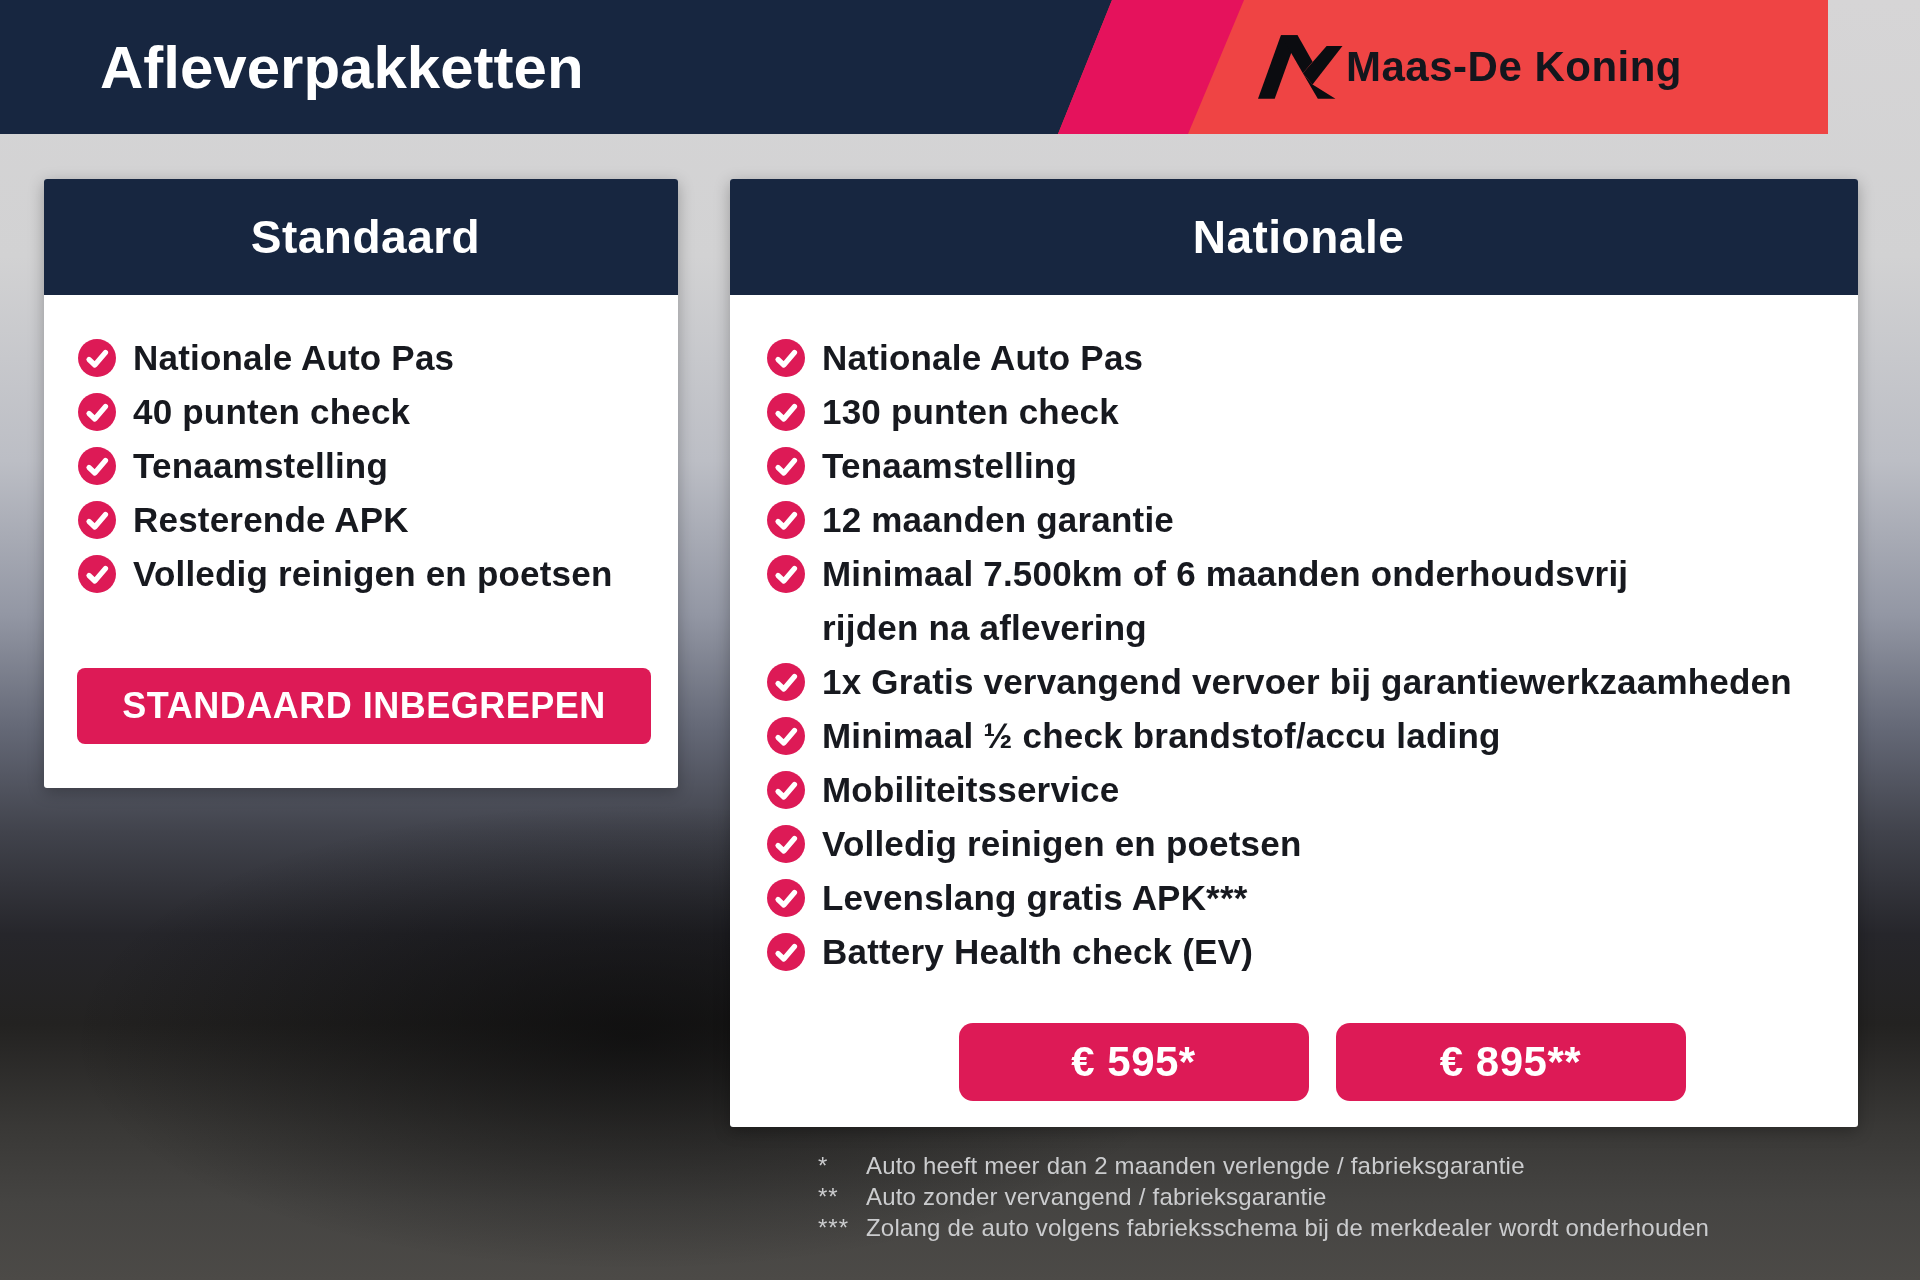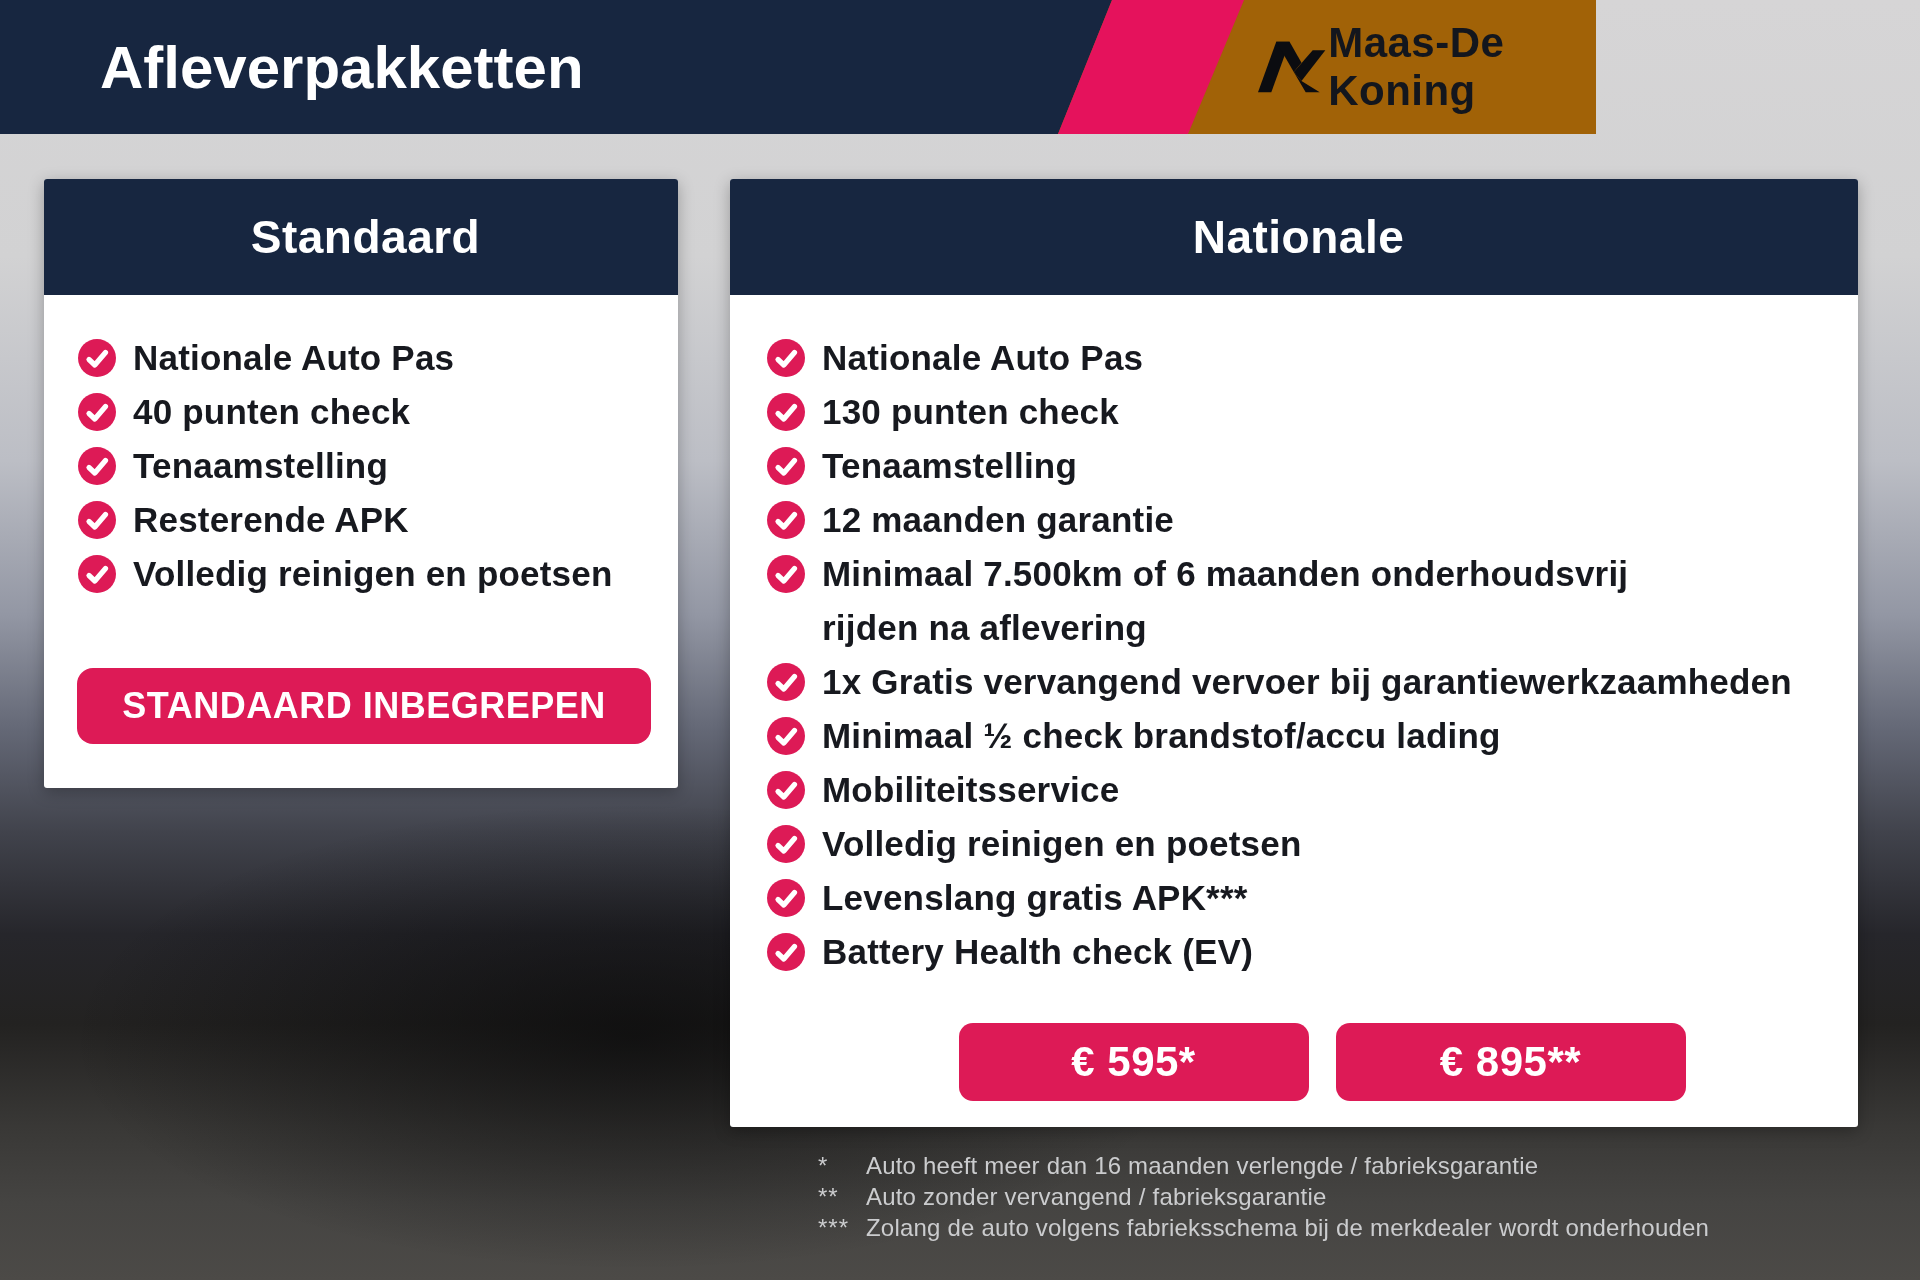--- a/index.html
+++ b/index.html
@@ -13,21 +13,21 @@
     position:absolute;inset:0;
     background:
       radial-gradient(42% 26% at 33% 81%, rgba(5,5,6,.62), rgba(5,5,6,0) 70%),
       linear-gradient(180deg,
         #d6d5d6 0%, #d2d2d3 20%, #bcbec5 36%, #9397a4 48%,
         #646876 57%, #41434c 65%, #26262b 73%, #232221 80%,
         #393836 88%, #454442 94%, #4c4a47 100%);
   }
 
   
-  .topbar{position:absolute;left:0;top:0;width:1596px;height:134px;background:#a16207;}
+  .topbar{position:absolute;left:0;top:0;width:1828px;height:134px;background:#ef4444;}
   .diag-navy{position:absolute;inset:0;background:#172640;
     clip-path:polygon(0 0,1112px 0,1058px 100%,0 100%);}
   .diag-pink{position:absolute;inset:0;background:#e5125c;
     clip-path:polygon(1112px 0,1244px 0,1188px 100%,1058px 100%);}
   .page-title{position:absolute;left:100px;top:0;height:134px;display:flex;align-items:center;
     color:#ffffff;font-size:60px;font-weight:700;letter-spacing:0;}
   .logo{position:absolute;left:1258px;top:0;height:134px;display:flex;align-items:center;justify-content:space-between;}
   .m-mark{width:88px;height:64px;display:block;}
   .brand{font-size:42px;font-weight:700;color:#13161d;letter-spacing:.5px;}
 
@@ -42,21 +42,21 @@
   .card-body{padding:36px 18px 0 34px;}
   .card-approved .card-body{padding-left:37px;}
   .row{display:flex;align-items:flex-start;}
   .check{width:38px;height:38px;flex:none;margin:8px 17px 0 0;}
   .txt{font-size:35px;font-weight:700;color:#17191f;line-height:54px;
     white-space:pre;letter-spacing:.2px;}
 
   .btn{background:#dd1a56;color:#ffffff;font-weight:700;display:flex;
     align-items:center;justify-content:center;border:none;cursor:pointer;
     font-family:"Liberation Sans","DejaVu Sans",sans-serif;}
-  .btn-standaard{margin:67px 0 0 -1px;width:574px;height:76px;border-radius:16px;
+  .btn-standaard{margin:67px 0 0 -1px;width:574px;height:76px;border-radius:8px;
     font-size:36px;letter-spacing:.5px;}
   .prices{margin:44px -18px 0 -37px;display:flex;justify-content:center;gap:27px;
     transform:translateX(28px);}
   .price-btn{width:350px;height:78px;border-radius:14px;font-size:42px;letter-spacing:.5px;}
 
   
   .footnotes{position:absolute;left:818px;top:1152px;}
   .fn-row{display:flex;align-items:baseline;height:31px;}
   .fn-marker{width:48px;flex:none;font-size:24px;color:#cbccce;letter-spacing:1px;}
   .fn-text{font-size:24px;color:#cbccce;font-weight:400;letter-spacing:.2px;white-space:pre;}
@@ -204,21 +204,21 @@
     <div class="prices">
       <button class="btn price-btn">€ 595*</button>
       <button class="btn price-btn">€ 895**</button>
     </div>
   </div>
 </section>
 
 <footer class="footnotes">
   <div class="fn-row">
     <span class="fn-marker">*</span>
-    <span class="fn-text">Auto heeft meer dan 16 maanden verlengde / fabrieksgarantie</span>
+    <span class="fn-text">Auto heeft meer dan 2 maanden verlengde / fabrieksgarantie</span>
   </div>
   <div class="fn-row">
     <span class="fn-marker">**</span>
     <span class="fn-text">Auto zonder vervangend / fabrieksgarantie</span>
   </div>
   <div class="fn-row">
     <span class="fn-marker">***</span>
     <span class="fn-text">Zolang de auto volgens fabrieksschema bij de merkdealer wordt onderhouden</span>
   </div>
 </footer>

